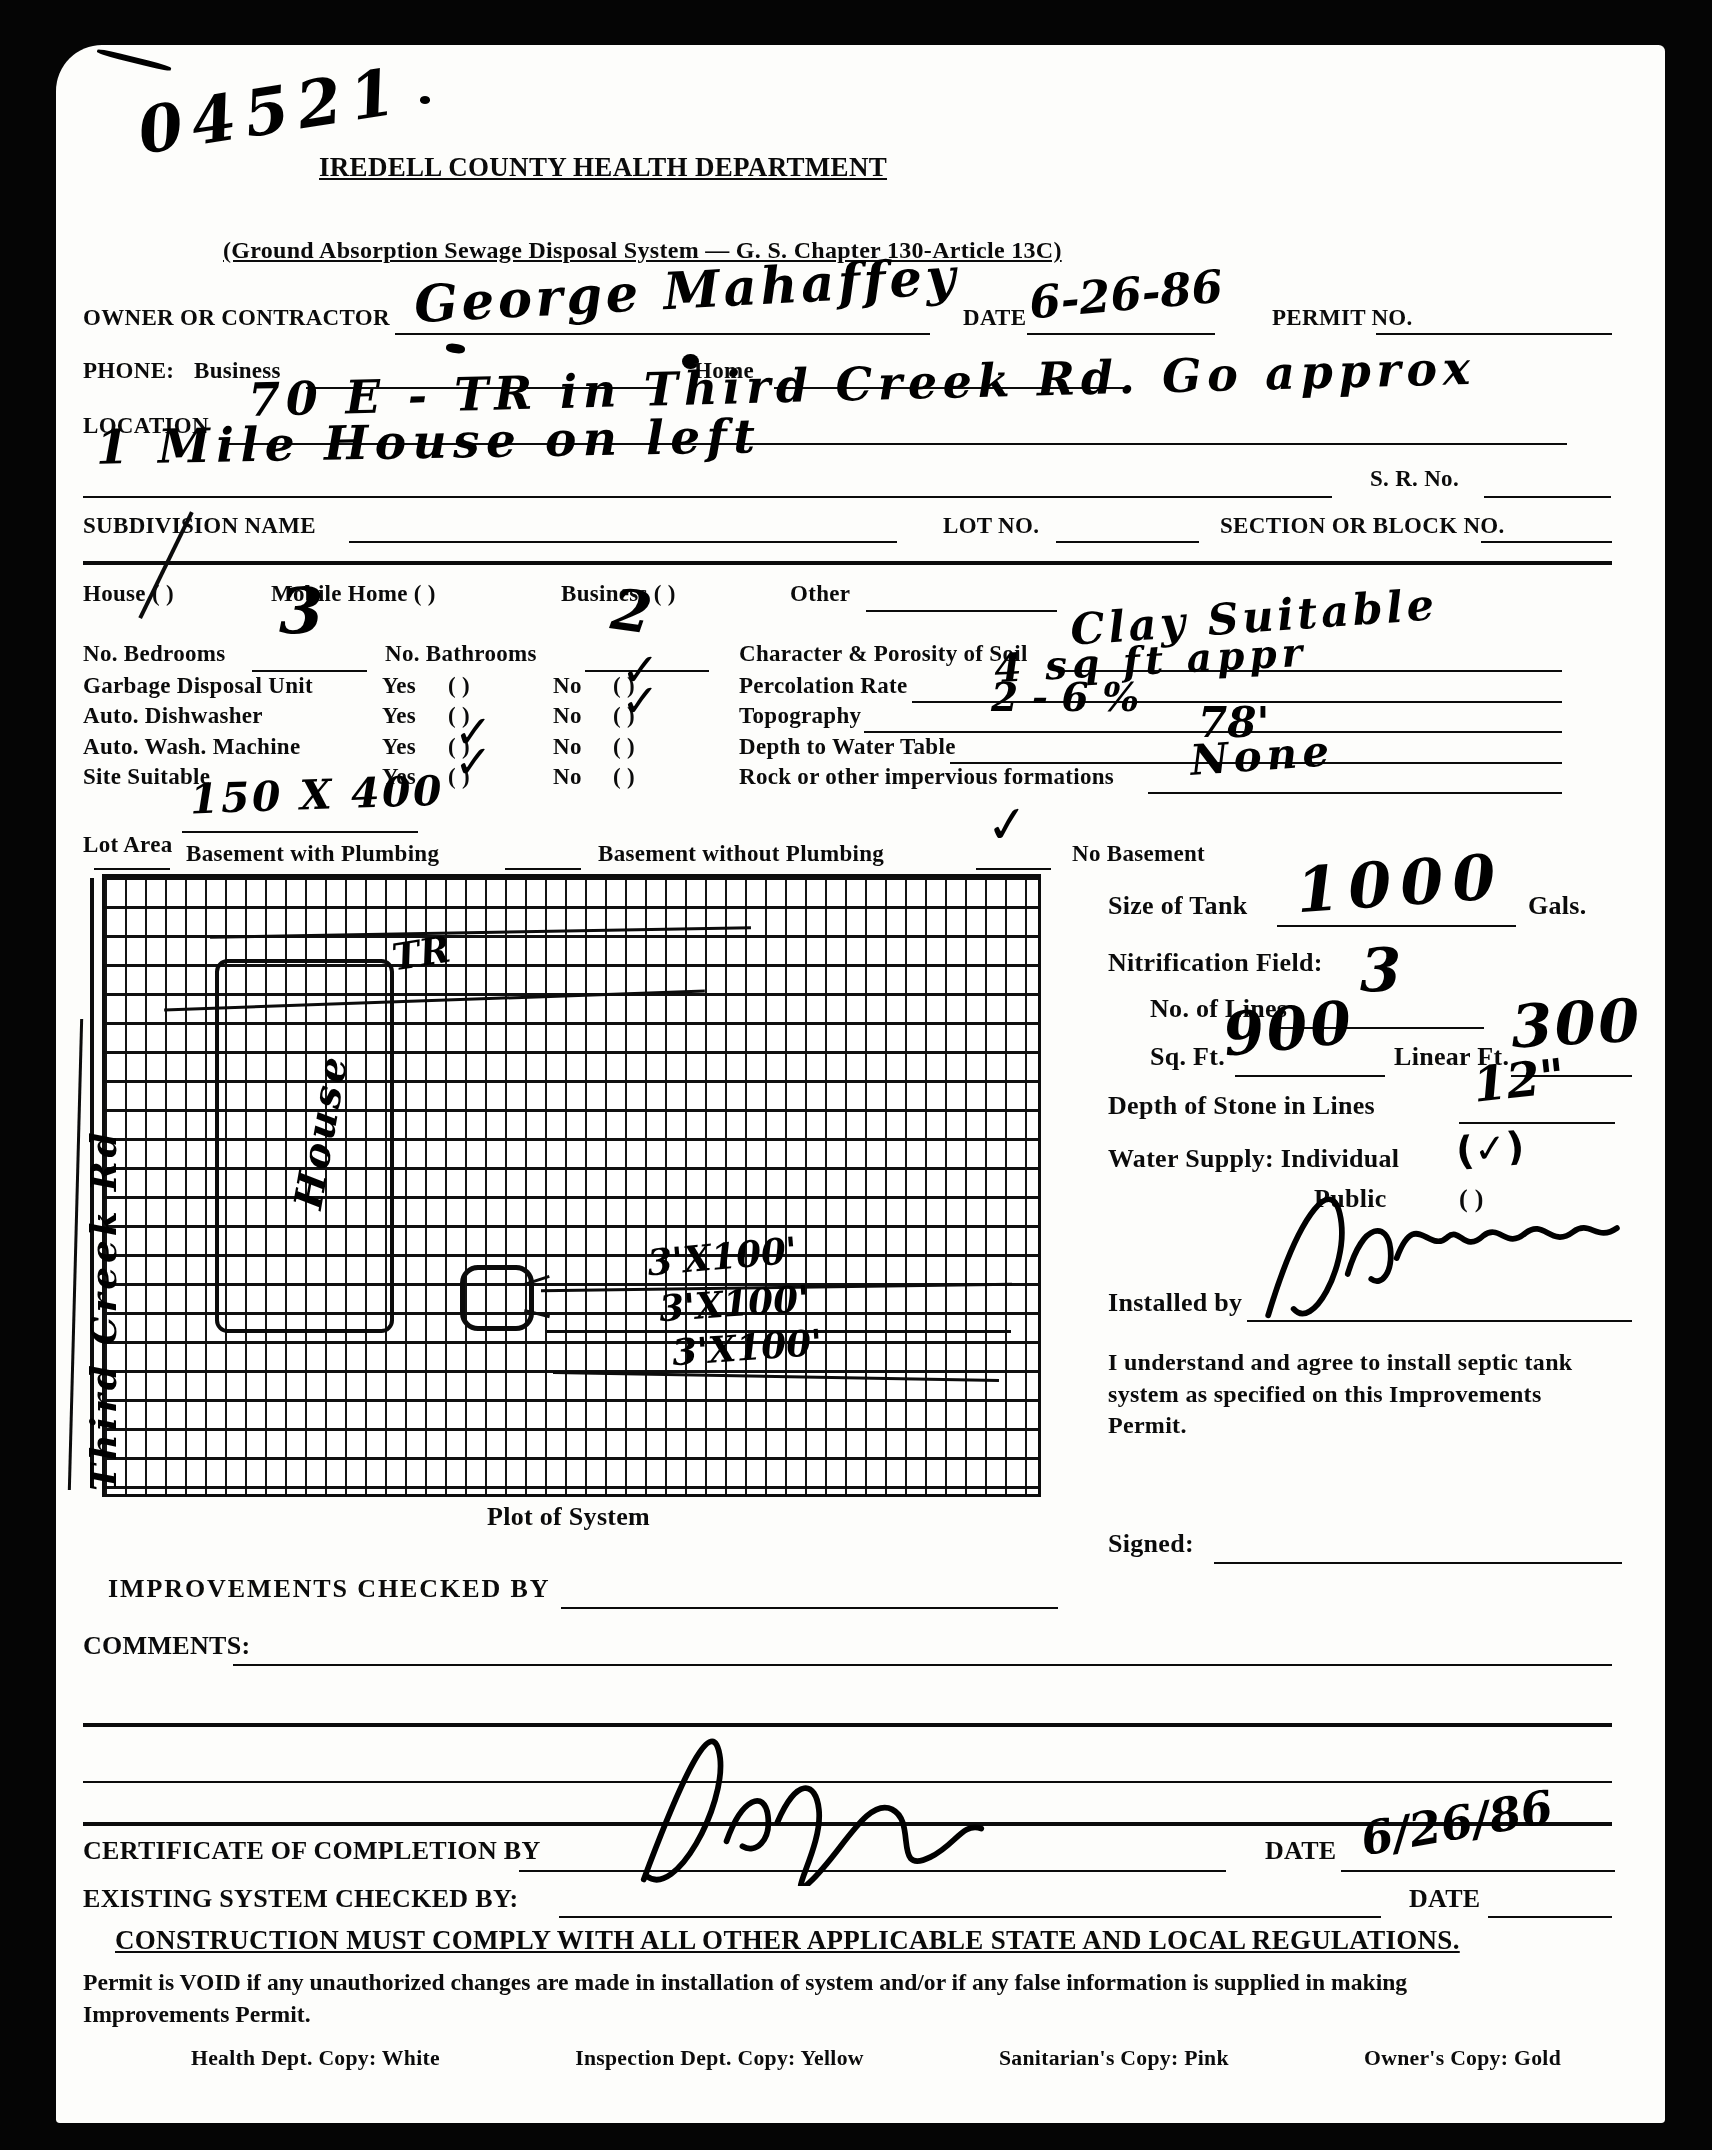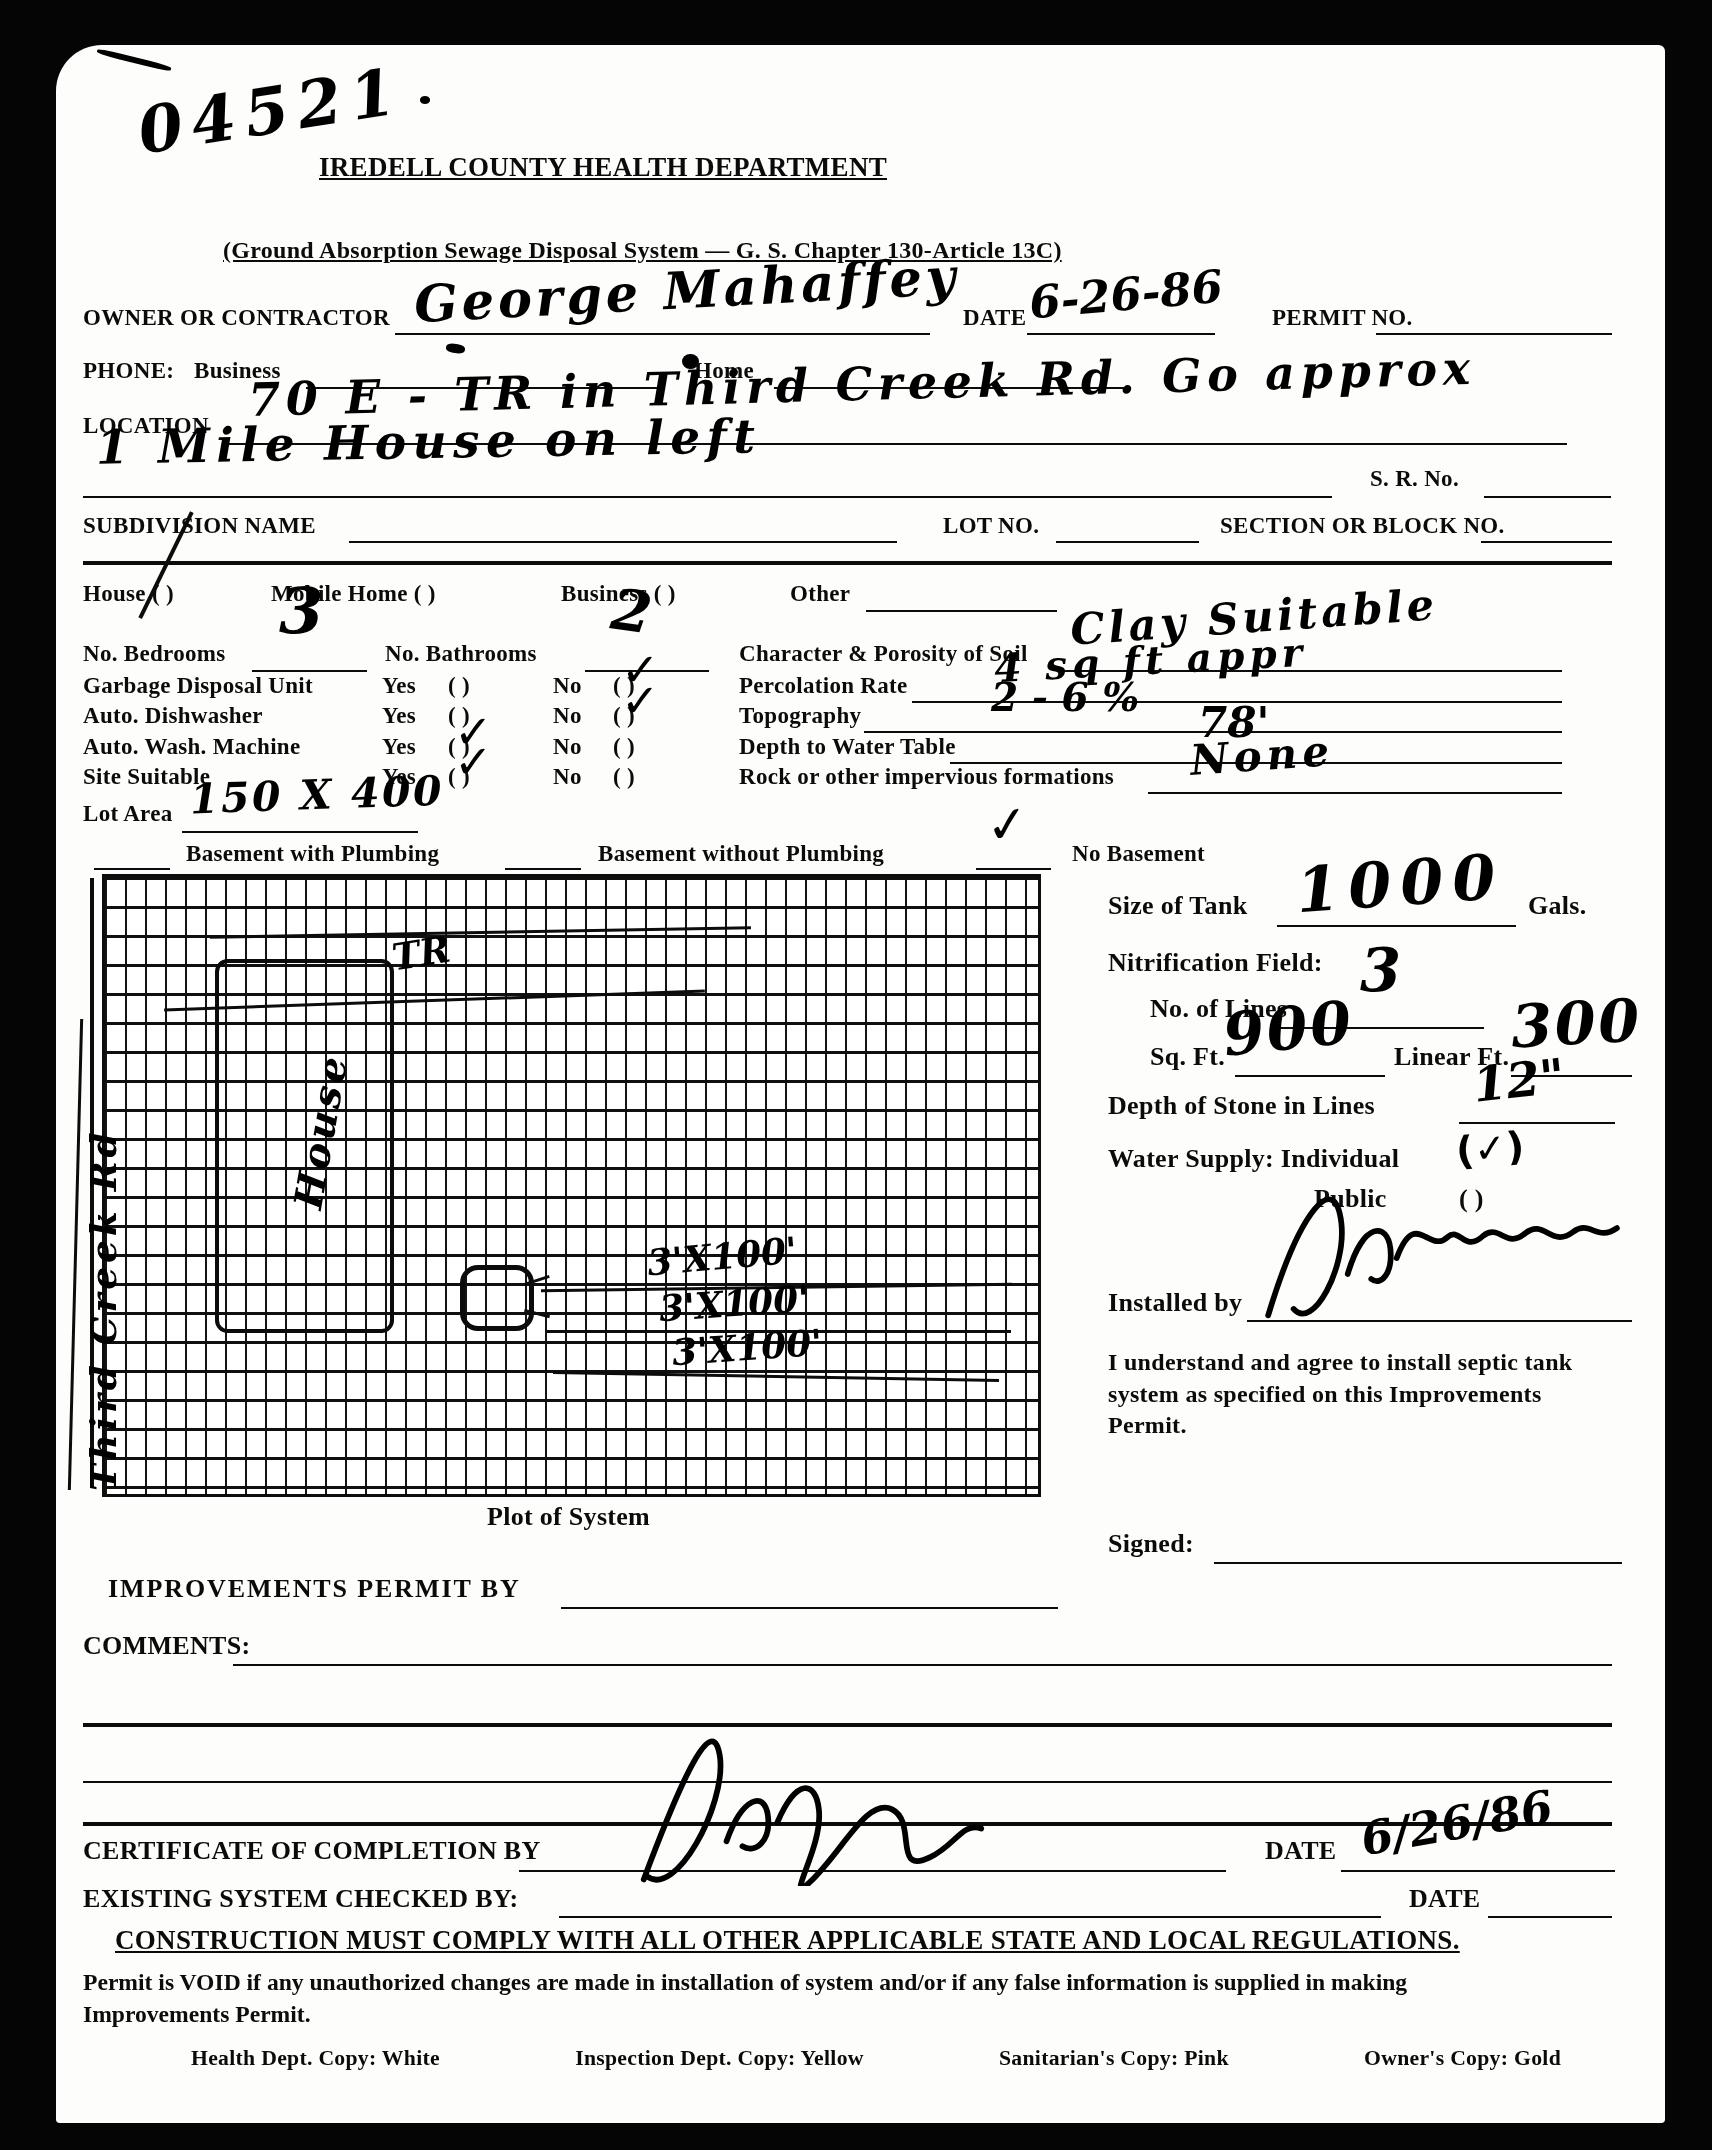--- a/index.html
+++ b/index.html
@@ -125,21 +125,21 @@
   <div class="abs lbl" style="left:739px;top:703px;">Topography</div>
   <div class="abs line" style="left:864px;top:731px;width:698px;"></div>
   <div class="abs hw" style="left:991px;top:674px;font-size:39px;">2 - 6 %</div>
   <div class="abs lbl" style="left:739px;top:734px;">Depth to Water Table</div>
   <div class="abs line" style="left:950px;top:762px;width:612px;"></div>
   <div class="abs hw" style="left:1198px;top:698px;font-size:42px;">78'</div>
   <div class="abs lbl" style="left:739px;top:764px;">Rock or other impervious formations</div>
   <div class="abs line" style="left:1148px;top:792px;width:414px;"></div>
   <div class="abs hw" style="left:1190px;top:731px;font-size:42px;letter-spacing:5.1px;transform:rotate(-4deg);">None</div>
 
-  <div class="abs lbl" style="left:83px;top:801px;">Lot Area</div>
+  <div class="abs lbl" style="left:83px;top:832px;">Lot Area</div>
   <div class="abs line" style="left:182px;top:831px;width:236px;"></div>
   <div class="abs hw" style="left:190px;top:771px;font-size:41px;letter-spacing:2.5px;transform:rotate(-2deg);">150 X 400</div>
 
   <div class="abs line" style="left:94px;top:868px;width:76px;"></div>
   <div class="abs lbl" style="left:186px;top:841px;">Basement with Plumbing</div>
   <div class="abs line" style="left:505px;top:868px;width:76px;"></div>
   <div class="abs lbl" style="left:598px;top:841px;">Basement without Plumbing</div>
   <div class="abs line" style="left:976px;top:868px;width:75px;"></div>
   <div class="abs hw chk" style="left:986px;top:795px;font-size:51px;transform:rotate(-6deg);">✓</div>
   <div class="abs lbl" style="left:1072px;top:841px;">No Basement</div>
@@ -205,21 +205,21 @@
                M262 135 C292 55 312 130 342 102 C362 85 368 128 398 100
                C424 80 434 122 464 96 C494 72 504 120 539 94 C566 74 576 110 608 88" fill="none" stroke="#000" stroke-width="9" stroke-linecap="round"></path>
     </svg>
   </div>
 
   <div class="abs lbl" style="left:1108px;top:1347px;width:497px;white-space:normal;font-size:24px;line-height:1.32;">I understand and agree to install septic tank system as specified on this Improvements Permit.</div>
 
   <div class="abs lbl lbl-lg" style="left:1108px;top:1529px;">Signed:</div>
   <div class="abs line" style="left:1214px;top:1562px;width:408px;"></div>
 
-  <div class="abs lbl lbl-lg" style="left:108px;top:1574px;letter-spacing:1.9px;">IMPROVEMENTS PERMIT BY</div>
+  <div class="abs lbl lbl-lg" style="left:108px;top:1574px;letter-spacing:1.9px;">IMPROVEMENTS CHECKED BY</div>
   <div class="abs line" style="left:561px;top:1607px;width:497px;"></div>
 
   <div class="abs lbl lbl-lg" style="left:83px;top:1631px;">COMMENTS:</div>
   <div class="abs line" style="left:233px;top:1664px;width:1379px;"></div>
   <div class="abs thickline" style="left:83px;top:1723px;width:1529px;"></div>
   <div class="abs line" style="left:83px;top:1781px;width:1529px;"></div>
   <div class="abs thickline" style="left:83px;top:1822px;width:1529px;"></div>
 
   <div class="abs lbl lbl-lg" style="left:83px;top:1836px;">CERTIFICATE OF COMPLETION BY</div>
   <div class="abs line" style="left:519px;top:1870px;width:707px;"></div>

